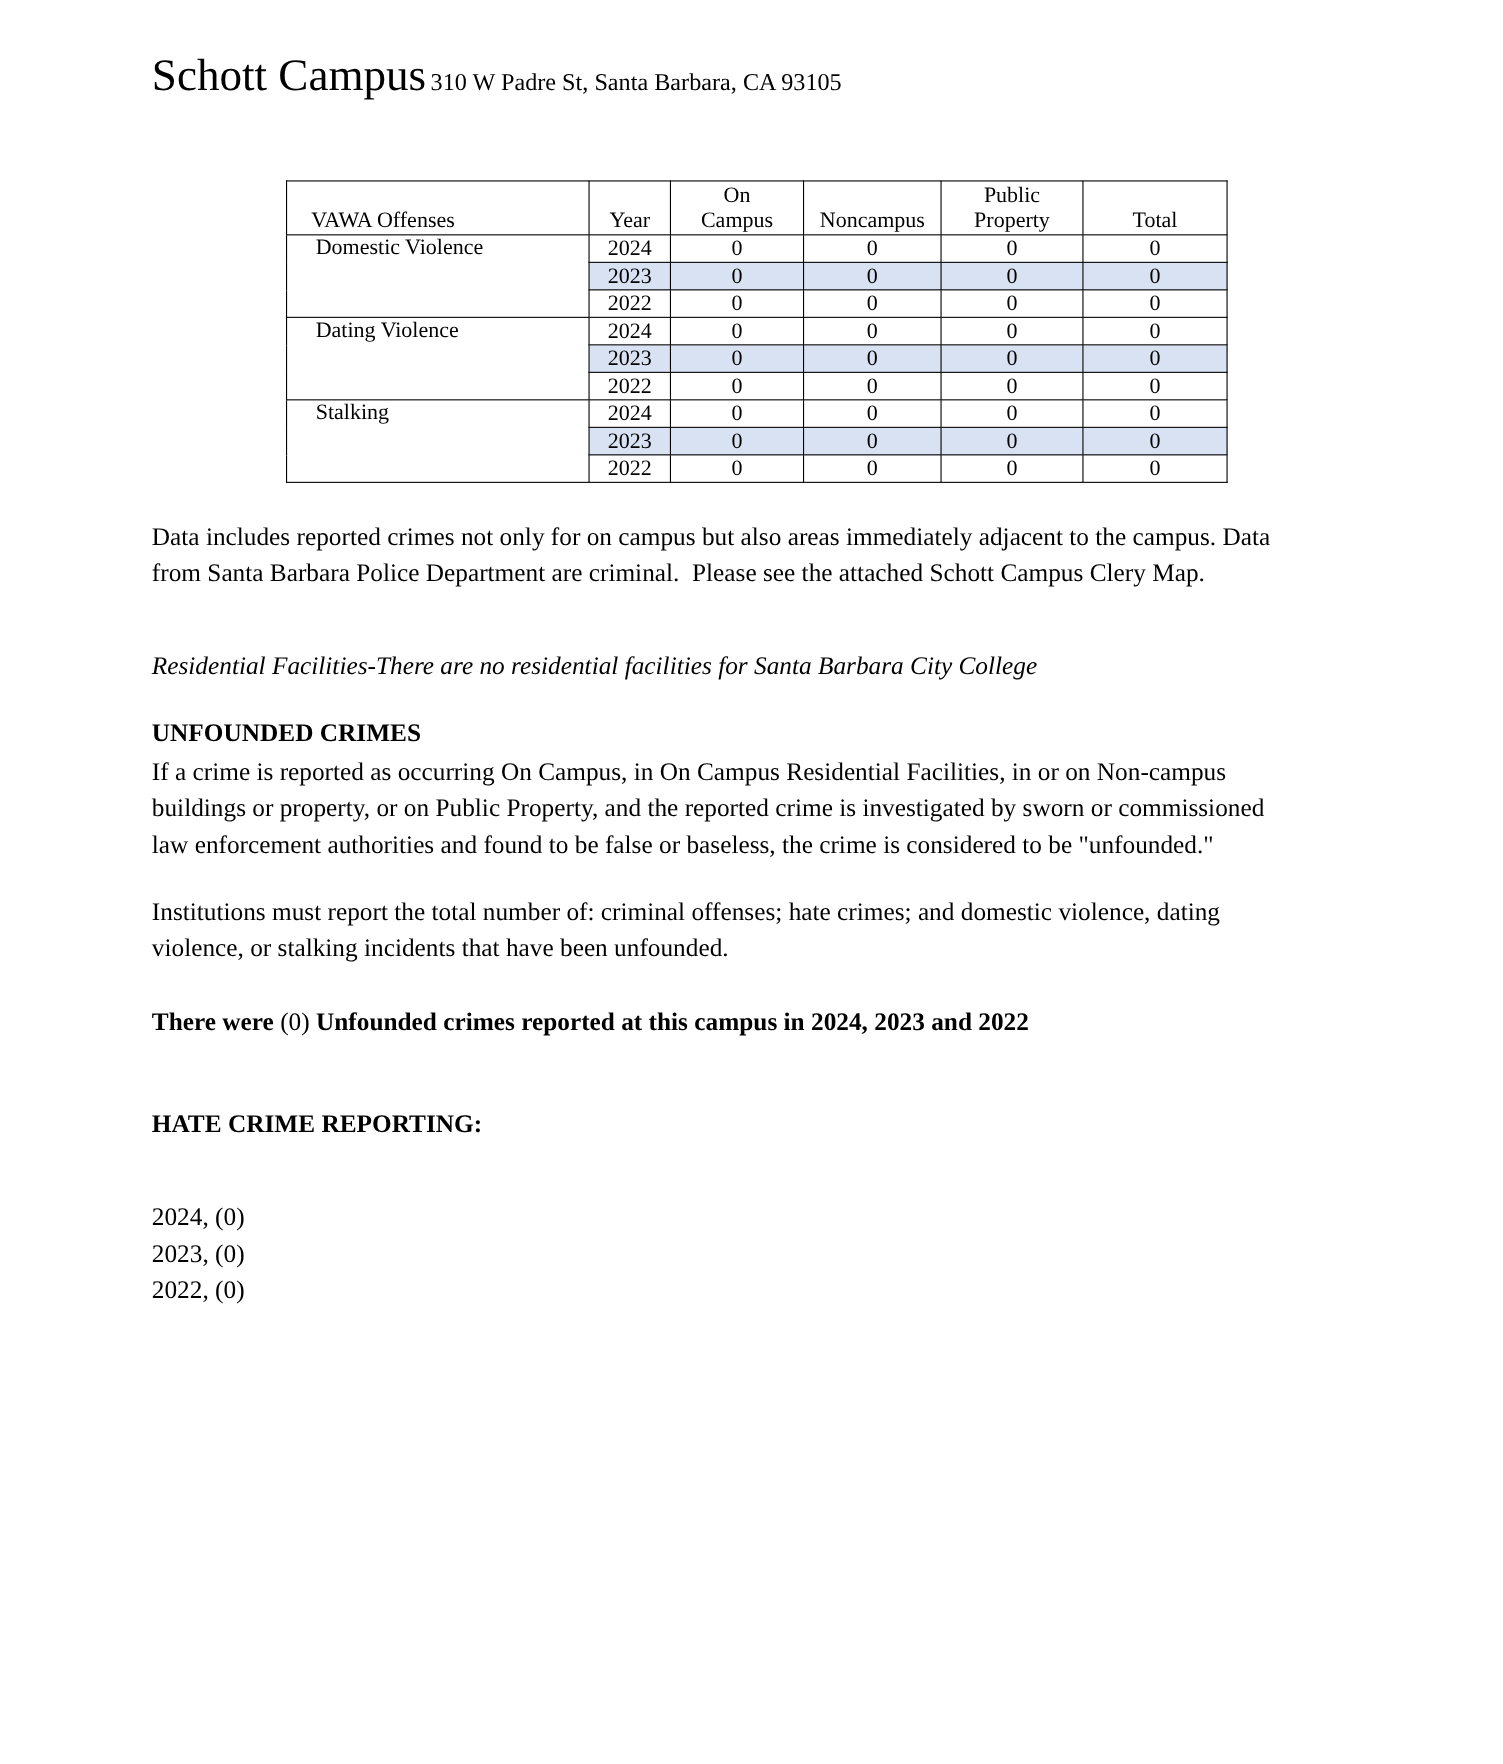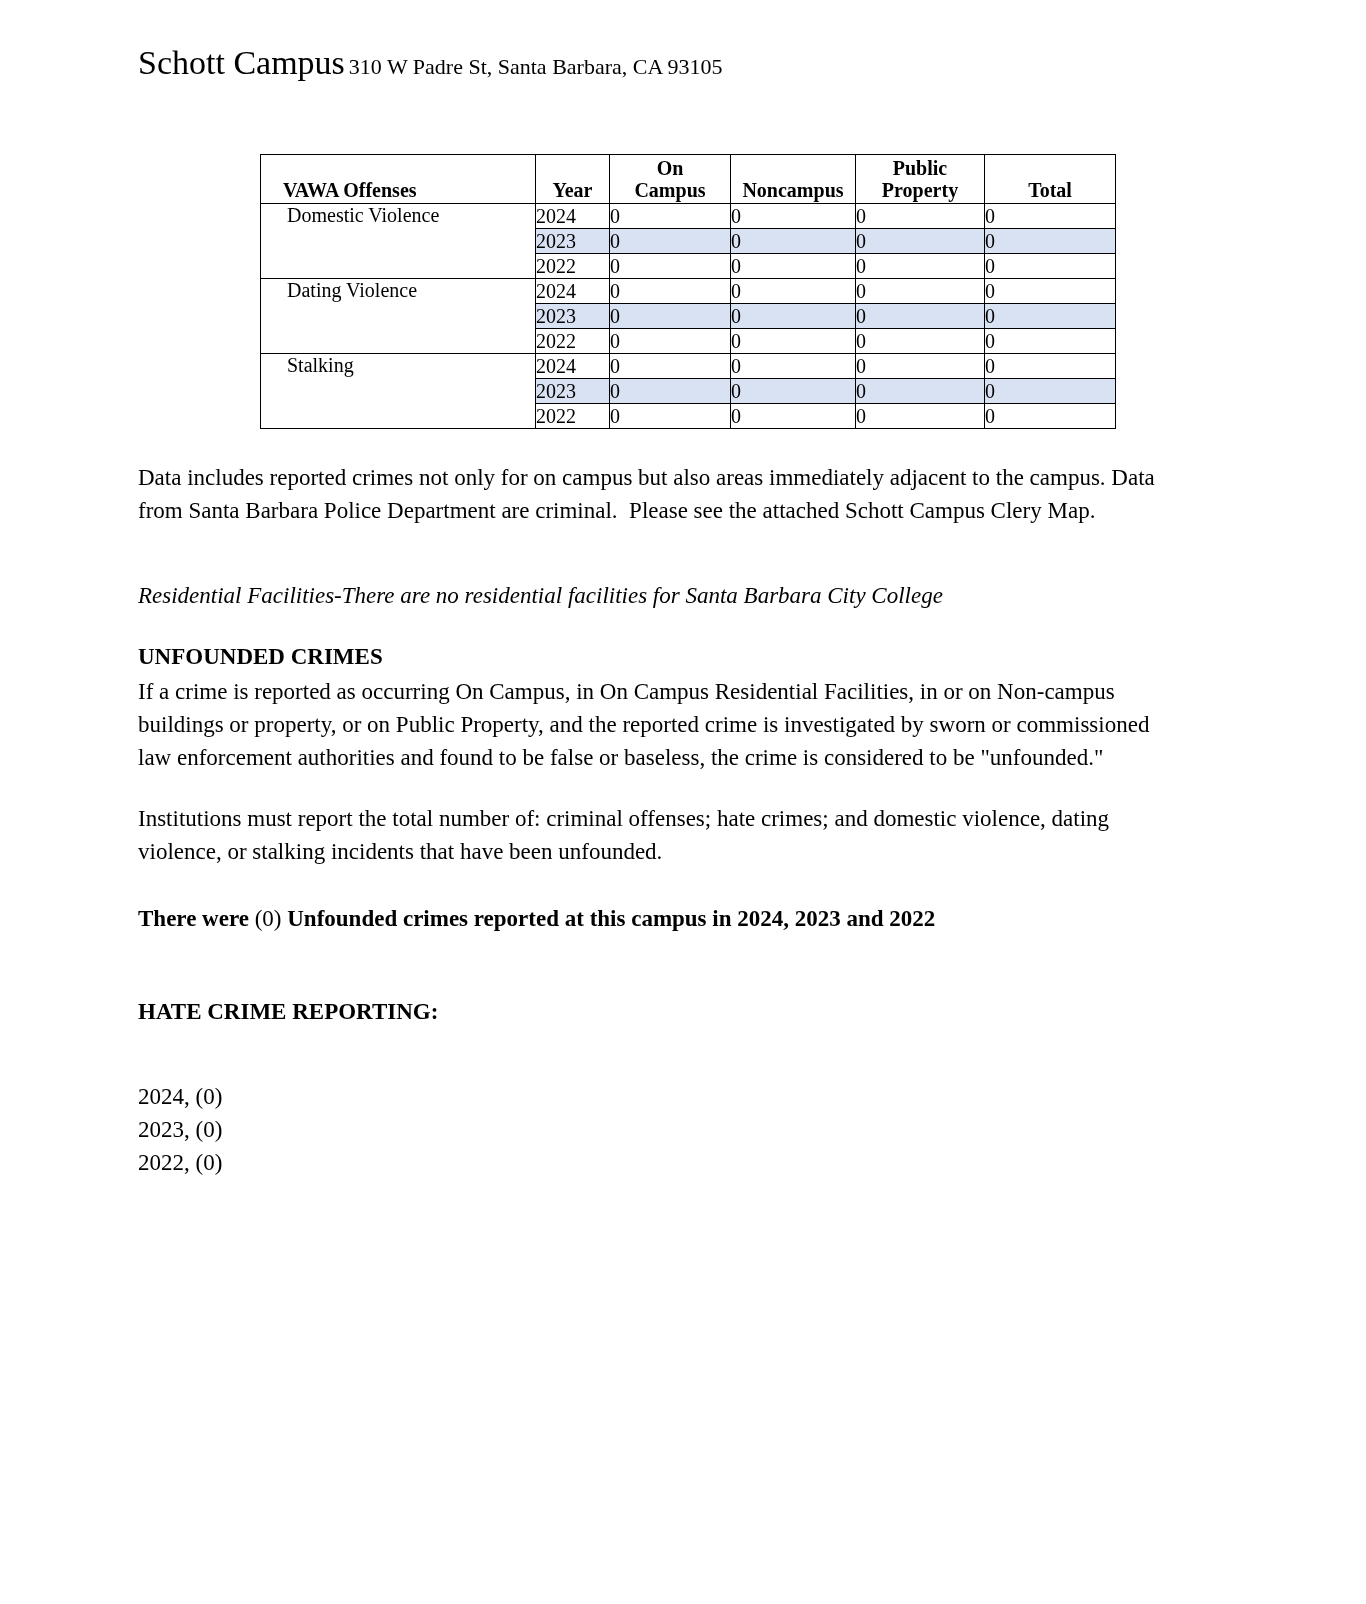--- a/index.html
+++ b/index.html
@@ -19,56 +19,56 @@
   .content {
     padding: 44px 0 0 138px;
     width: 1060px;
   }
   
   .doc-header {
     margin: 0;
     white-space: nowrap;
   }
   .campus-name {
-    font-size: 34px;
+    font-size: 41px;
     font-weight: normal;
   }
   .campus-address {
     font-size: 22px;
     font-weight: normal;
   }
   
   table.vawa-table {
     border-collapse: collapse;
     margin-top: 72px;
     margin-left: 122px;
     font-size: 20px;
   }
   table.vawa-table th,
   table.vawa-table td {
     border: 1.5px solid #000000;
     padding: 0;
   }
   table.vawa-table th {
-    font-weight: bold;
+    font-weight: normal;
     text-align: center;
     vertical-align: bottom;
     white-space: pre-line;
     height: 46px;
     line-height: 22px;
     padding-bottom: 2px;
   }
   table.vawa-table th.col-offense {
     text-align: left;
     padding-left: 22px;
   }
   table.vawa-table td {
     height: 24px;
     line-height: 22px;
-    text-align: left;
+    text-align: center;
     vertical-align: middle;
   }
   table.vawa-table td.offense-cell {
     text-align: left;
     vertical-align: top;
     padding-left: 26px;
     background: #ffffff;
   }
   .col-offense { width: 252px; }
   .col-year { width: 73px; }

